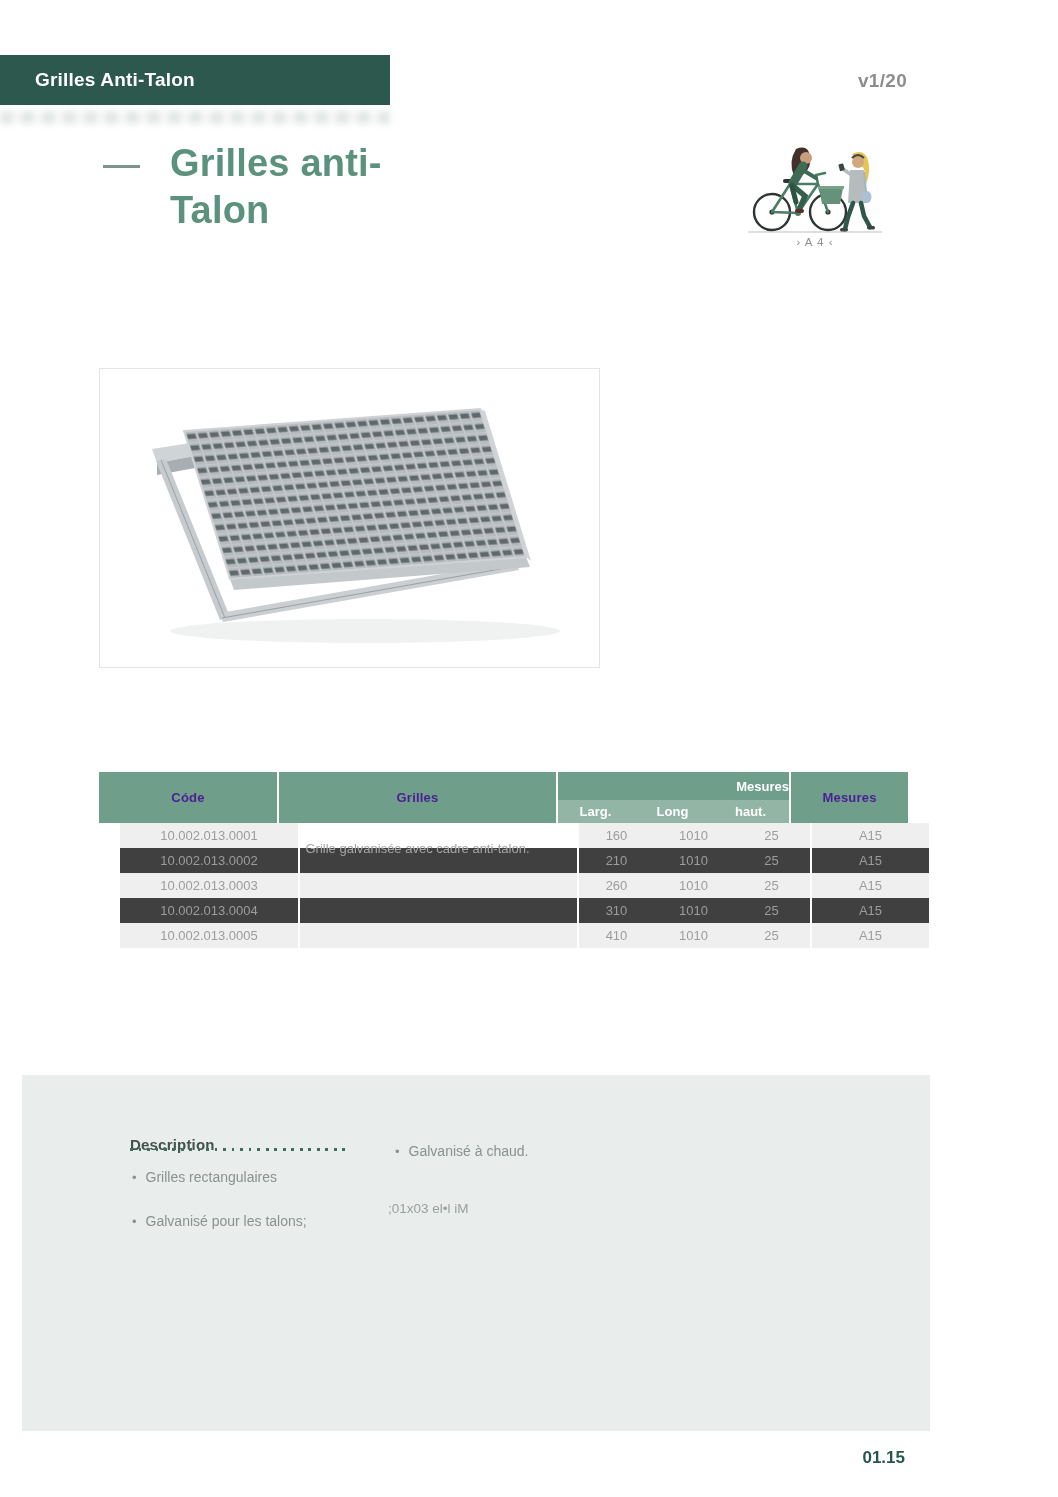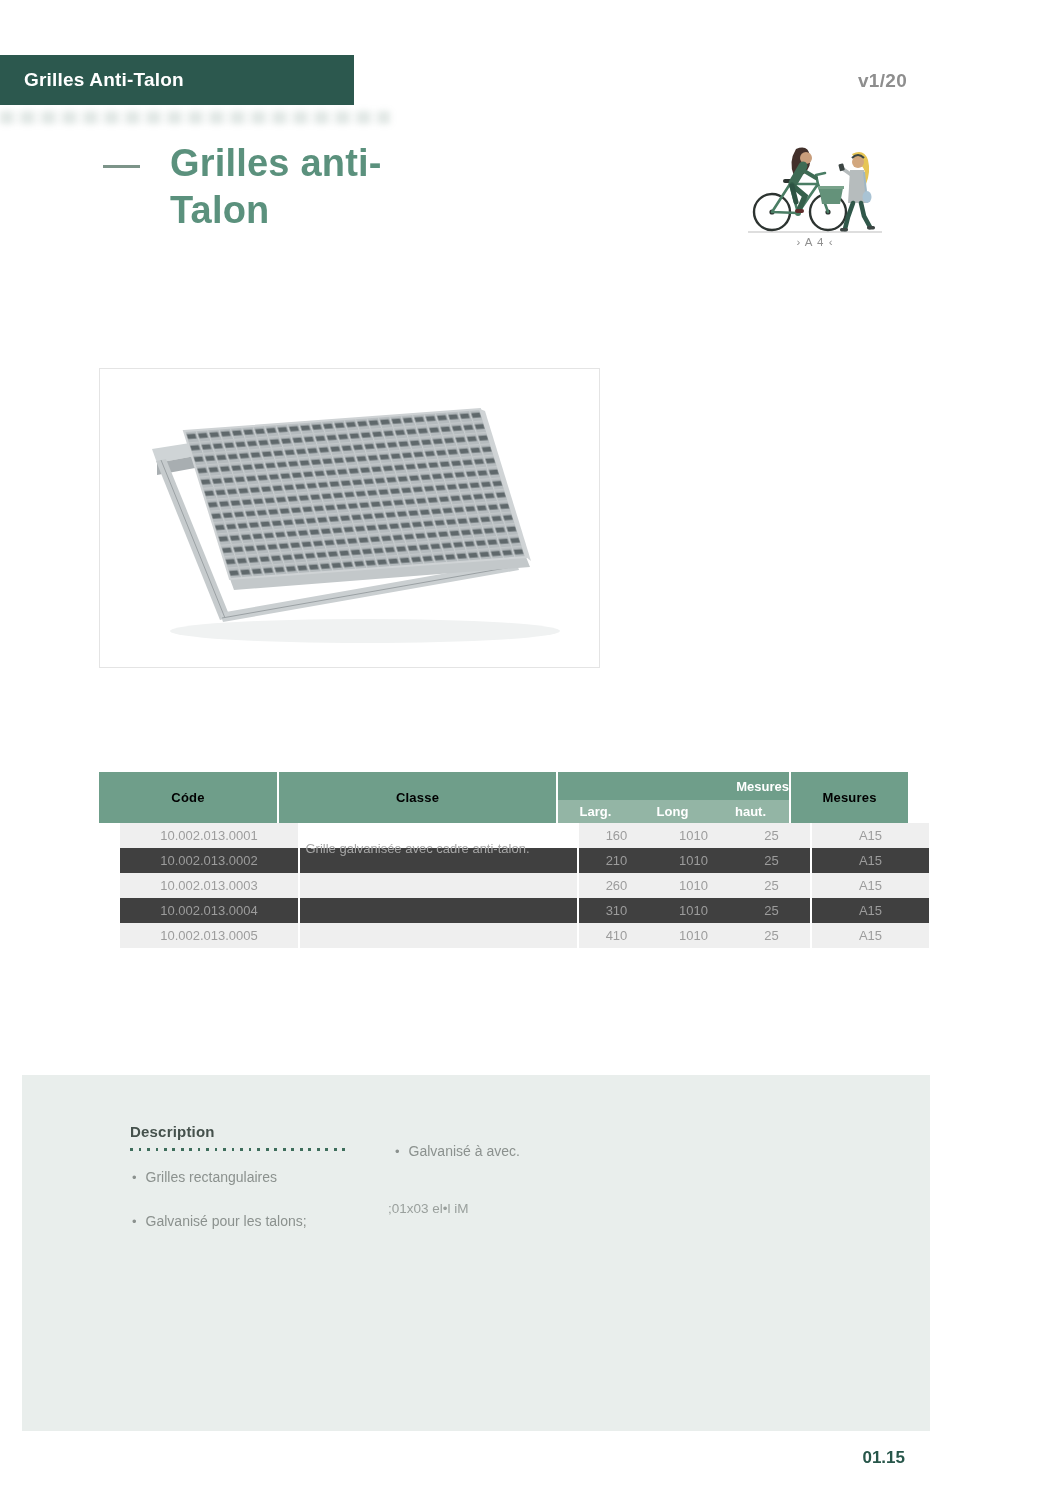--- a/index.html
+++ b/index.html
@@ -2,23 +2,23 @@
 <html><head>
 <meta charset="utf-8">
 <style>
   html,body{margin:0;padding:0;}
   body{
     width:1058px;height:1497px;position:relative;background:#ffffff;
     font-family:"Liberation Sans", sans-serif;overflow:hidden;
   }
   
   .header-bar{
-    position:absolute;left:0;top:55px;width:354px;height:50px;
+    position:absolute;left:0;top:55px;width:390px;height:50px;
     background:#2c584e;color:#fff;display:flex;align-items:center;
-    padding-left:24px;box-sizing:border-box;font-size:19px;font-weight:bold;
+    padding-left:35px;box-sizing:border-box;font-size:19px;font-weight:bold;
     letter-spacing:.2px;
   }
   .header-ghost{
     position:absolute;left:0;top:111px;width:390px;height:13px;
     background:repeating-linear-gradient(to right,rgba(72,112,96,.16) 0 13px,rgba(72,112,96,.04) 13px 21px);
     filter:blur(3px);
   }
   .version{
     position:absolute;top:70px;right:151px;font-size:19px;font-weight:bold;
     color:#8e8e8e;letter-spacing:.3px;
@@ -37,40 +37,40 @@
   }
   
   .photo-box{
     position:absolute;left:99px;top:368px;width:501px;height:300px;
     border:1px solid #e4e4e4;background:#fff;box-sizing:border-box;
   }
   
   .ptable{position:absolute;left:99px;top:772px;width:809px;font-size:13px;}
   .tgrid{display:grid;grid-template-columns:178px 2px 277px 2px 75px 79px 77px 2px 117px;}
   .thead .th{
-    background:#6f9e8a;color:#000000;font-weight:bold;height:51px;
+    background:#6f9e8a;color:#4c1d95;font-weight:bold;height:51px;
     display:flex;align-items:center;justify-content:center;letter-spacing:.2px;
   }
   .th-mes{grid-column:5 / span 3;height:51px;}
   .mes-top{height:28px;background:#6f9e8a;color:#fff;font-weight:bold;text-align:right;line-height:29px;}
   .mes-sub{height:39px;background:#93b5a5;display:grid;grid-template-columns:75px 79px 77px;}
   .mes-sub span{color:#fff;font-weight:bold;text-align:center;line-height:23px;}
   .tbody{position:relative;}
   .trow{height:25px;margin-left:21px;}
   .trow .c{display:flex;align-items:center;justify-content:center;color:#9c9c9c;background:#404040;}
   .trow.odd .c{background:#efefef;}
   .trow.r1 .c.produit{background:#fff;}
   .sp{background:#fff;}
   .produit-overlay{
     position:absolute;left:180px;top:0;width:277px;height:50px;
     display:flex;align-items:center;justify-content:center;color:#a6a6a6;
   }
   
   .desc-panel{position:absolute;left:22px;top:1075px;width:908px;height:356px;background:#e9eeec;}
-  .desc-h{position:absolute;left:108px;top:48px;font-size:15px;font-weight:bold;color:#45514c;letter-spacing:.2px;}
+  .desc-h{position:absolute;left:108px;top:61px;font-size:15px;font-weight:bold;color:#45514c;letter-spacing:.2px;}
   .desc-dots{
     position:absolute;left:108px;top:73px;width:218px;height:3px;
     background:repeating-linear-gradient(to right,#3e6e5c 0 2.5px,transparent 2.5px 8.5px);
   }
   .bullet{position:absolute;color:#8b918e;font-size:14px;display:flex;align-items:flex-start;}
   .bullet .dot{margin-right:9px;font-size:13px;line-height:17px;}
   .note{position:absolute;color:#9aa09d;font-size:13.5px;}
   
   .footer-page{position:absolute;right:153px;top:1448px;font-size:17px;font-weight:bold;color:#27564a;}
 </style>
@@ -156,21 +156,21 @@
       <rect x="0" y="0" width="26" height="13" fill="url(#mesh)"></rect>
     </g>
     <polygon points="84,62 380,40 426,188 130,210" fill="none" stroke="#cfd3d5" stroke-width="2"></polygon>
   </svg>
 </div>
 
 <div class="ptable">
   <div class="thead tgrid">
     <div class="th">Códe</div>
     <div class="sp"></div>
-    <div class="th">Classe</div>
+    <div class="th">Grilles</div>
     <div class="sp"></div>
     <div class="th-mes">
       <div class="mes-top">Mesures</div>
       <div class="mes-sub">
         <span>Larg.</span>
         <span>Long</span>
         <span>haut.</span>
       </div>
     </div>
     <div class="sp"></div>
@@ -244,18 +244,18 @@
   <div class="bullet" style="left:110px;top:94px;">
     <span class="dot">•</span>
     <span>Grilles rectangulaires</span>
   </div>
   <div class="bullet" style="left:110px;top:138px;">
     <span class="dot">•</span>
     <span>Galvanisé pour les talons;</span>
   </div>
   <div class="bullet" style="left:373px;top:68px;">
     <span class="dot">•</span>
-    <span>Galvanisé à avec.</span>
+    <span>Galvanisé à chaud.</span>
   </div>
   <div class="note" style="left:366px;top:126px;">;01x03 el•l iM</div>
 </div>
 
 <div class="footer-page">01.15</div>
 
 </body></html>

